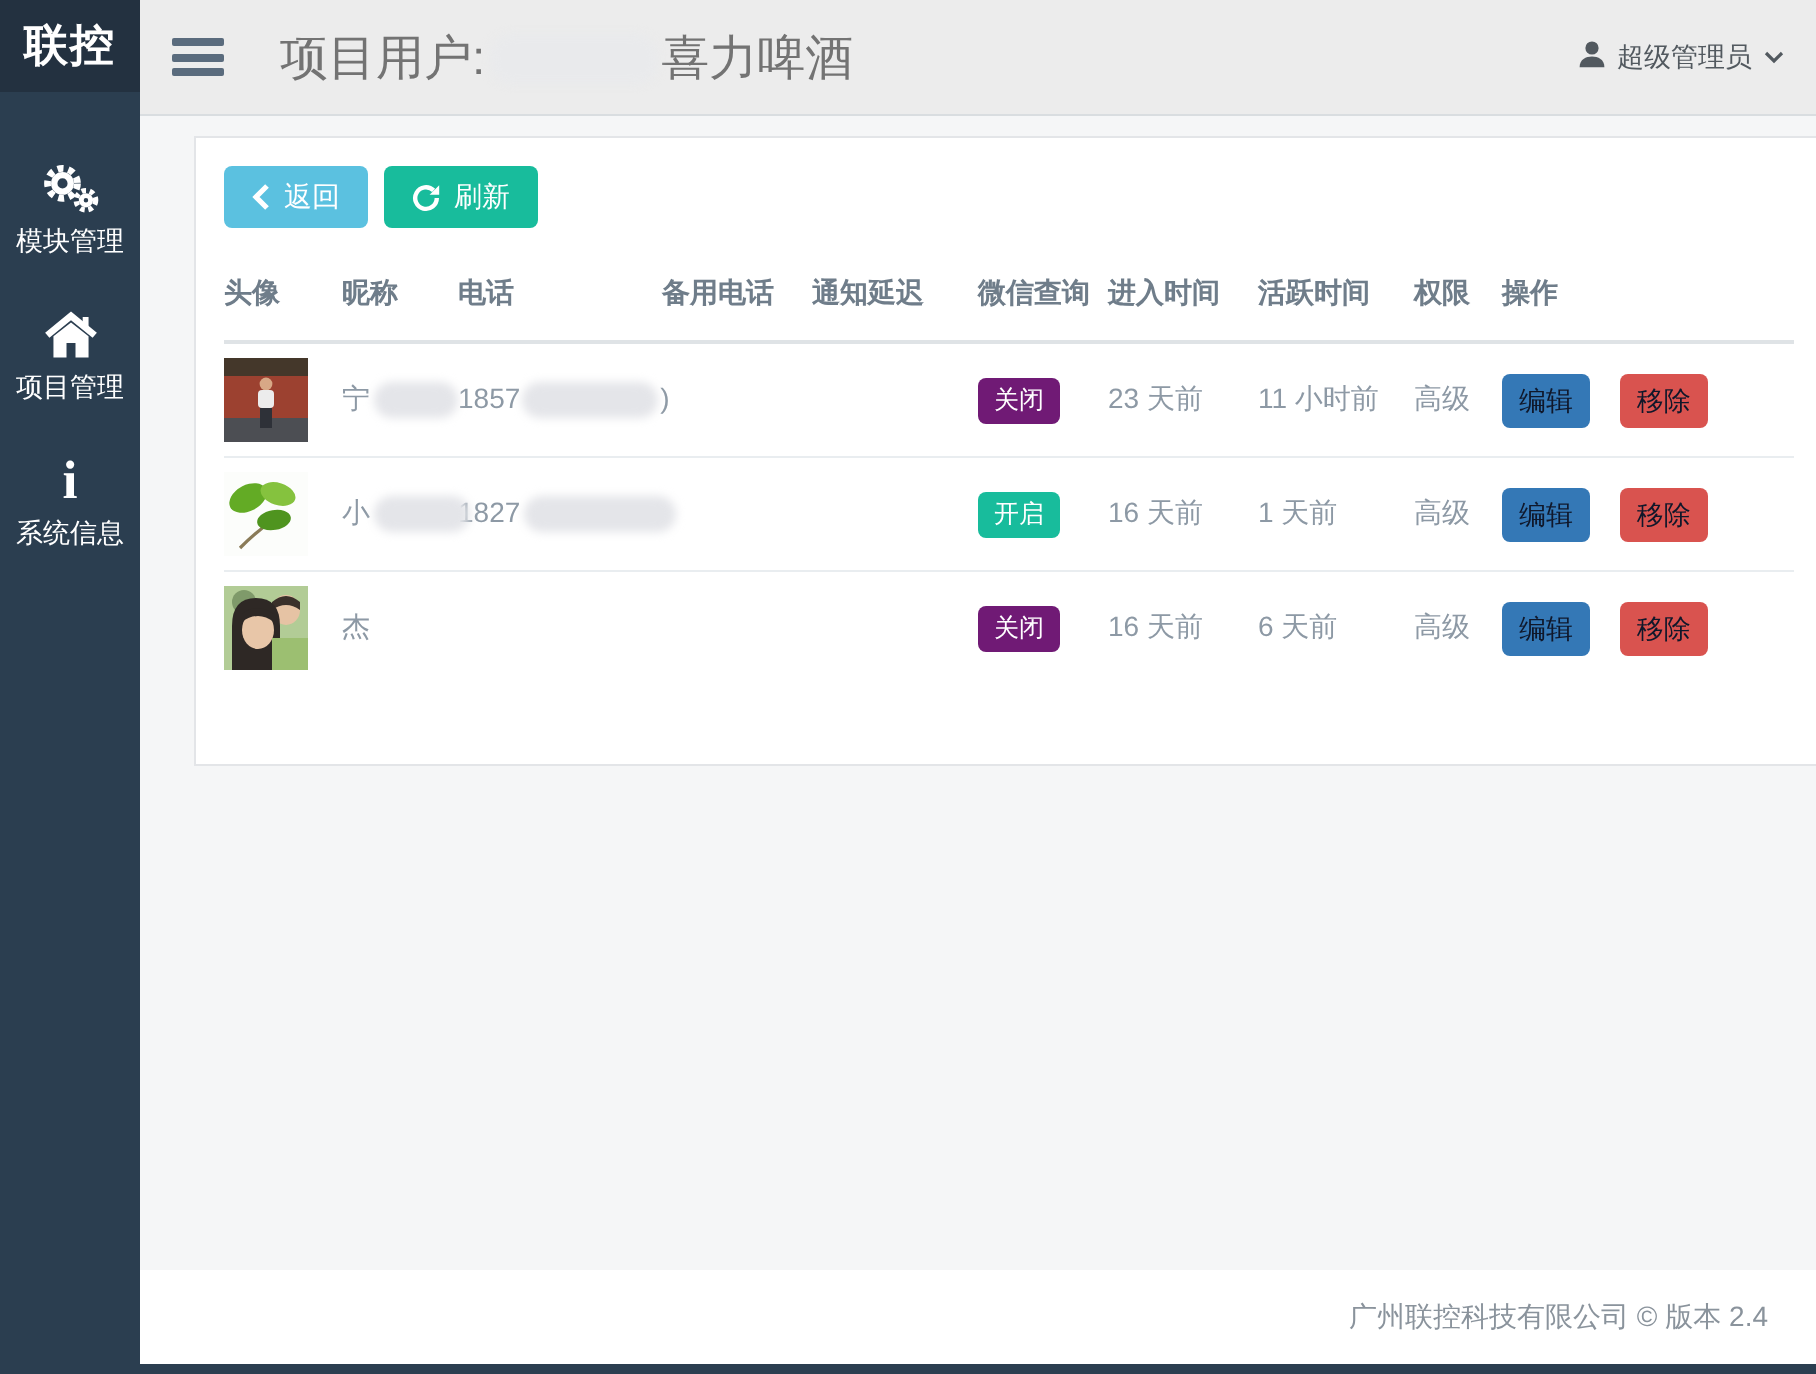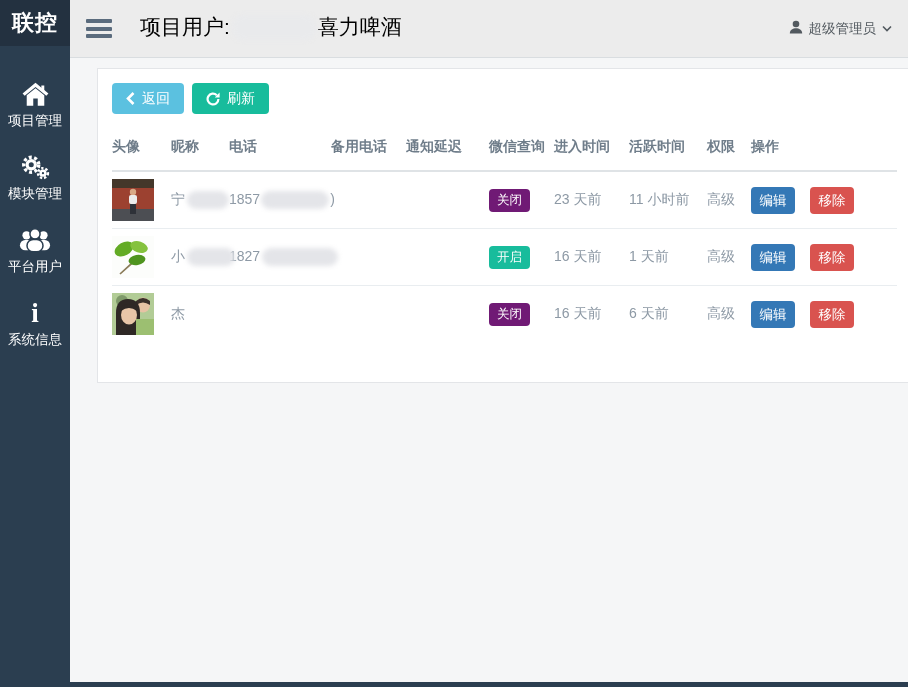--- a/index.html
+++ b/index.html
@@ -15,21 +15,21 @@
   .menu-item { height:73px; display:flex; flex-direction:column; align-items:center; color:#fff; cursor:pointer; }
   .menu-icon { height:30px; display:flex; align-items:center; justify-content:center; margin-bottom:3px; }
   .menu-label { font-size:13.5px; white-space:nowrap; }
   .info-i { font-family:"Liberation Serif", serif; font-weight:bold; font-size:27px; line-height:1; color:#fff; }
 
   
   .header { position:absolute; left:70px; top:0; width:838px; height:58px; background:#ececec;
             border-bottom:1px solid #d9dde0; z-index:2; }
   .hamburger { position:absolute; left:16px; top:19px; width:26px; cursor:pointer; }
   .hamburger .bar { height:4px; background:#5a6b7d; margin-bottom:3.5px; border-radius:1px; }
-  .page-title { position:absolute; left:70px; top:13px; font-size:21px; color:#000000;
+  .page-title { position:absolute; left:70px; top:13px; font-size:24px; color:#737373;
                 display:flex; align-items:center; white-space:nowrap; }
   .redact { display:inline-block; background:#e4e5e9; filter:blur(2.5px); border-radius:11px; vertical-align:middle; }
   .redact.title-blob { width:84px; height:25px; margin:0 2px; background:#e9eaec; }
   .redact.r-nick1 { width:42px; height:18px; margin-left:2px; }
   .redact.r-nick2 { width:48px; height:18px; margin-left:2px; }
   .redact.r-phone1 { width:68px; height:18px; margin:0 1px; }
   .redact.r-phone2 { width:76px; height:18px; margin-left:2px; }
   .user-menu { position:absolute; right:16px; top:20px; display:flex; align-items:flex-start; gap:6px;
                font-size:13.5px; color:#52595f; cursor:pointer; }
 
@@ -50,75 +50,62 @@
   td { font-size:14px; color:#8d99a5; padding:7px 0; vertical-align:middle; white-space:nowrap; }
   tbody tr + tr td { border-top:1px solid #e9edf0; }
   .avatar { width:42px; height:42px; display:block; }
 
   .badge { display:inline-block; min-width:38px; padding:3px 8px; border-radius:4px;
            color:#fff; font-size:12.5px; text-align:center; cursor:pointer; }
   .badge-on { background:#18bc9c;text-align:right; }
   .badge-off { background:#701a75; }
 
   .act-btn { display:inline-block; width:44px; height:27px; line-height:27px; text-align:center;
-             border-radius:4px; color:#ffffff; font-size:13.5px; margin-right:11px; cursor:pointer; }
+             border-radius:4px; color:#0f172a; font-size:13.5px; margin-right:11px; cursor:pointer; }
   .act-edit { background:#3478b6; }
   .act-remove { background:#d9534f; }
 
   
   .footer { position:absolute; left:70px; top:635px; width:838px; height:47px; background:#fff;
             display:flex; align-items:center; justify-content:flex-end; padding-right:24px;
             font-size:14px; color:#8a939c; }
   .bottom-bar { position:absolute; left:0; top:682px; width:908px; height:5px; background:#2b3e50; }
 </style>
 </head>
 <body>
 
 <div id="app">
 
   <div class="sidebar">
     <div class="logo">联控</div>
     <div class="menu">
 
       <div class="menu-item">
         <span class="menu-icon">
-          <svg width="27" height="25" viewBox="0 0 24 22">
-            <rect x="17.2" y="3" width="2.6" height="5" fill="#fff"></rect>
-            <path d="M12 0.5 L23.5 10 L21.6 12.2 L12 4.4 L2.4 12.2 L0.5 10 Z" fill="#fff"></path>
-            <path d="M4.2 11.6 L12 5.4 L19.8 11.6 V21 H14 V14.6 H10 V21 H4.2 Z" fill="#fff"></path>
-          </svg>
-        </span>
-        <span class="menu-label">项目管理</span>
-      </div>
-
-      <div class="menu-item">
-        <span class="menu-icon">
           <svg width="30" height="27" viewBox="0 0 32 28">
             <circle cx="12" cy="11" r="8" fill="none" stroke="#fff" stroke-width="3.6" stroke-dasharray="3.2 2.6"></circle>
             <circle cx="12" cy="11" r="4.4" fill="none" stroke="#fff" stroke-width="3.4"></circle>
             <circle cx="24.5" cy="20" r="5.2" fill="none" stroke="#fff" stroke-width="2.8" stroke-dasharray="2.4 2"></circle>
             <circle cx="24.5" cy="20" r="2.5" fill="none" stroke="#fff" stroke-width="2.6"></circle>
           </svg>
         </span>
         <span class="menu-label">模块管理</span>
       </div>
 
       <div class="menu-item">
         <span class="menu-icon">
-          <svg width="32" height="26" viewBox="0 0 34 26">
-            <circle cx="8" cy="8" r="4.4" fill="#fff"></circle>
-            <rect x="1" y="13" width="14" height="11" rx="5.5" fill="#fff"></rect>
-            <circle cx="26" cy="8" r="4.4" fill="#fff"></circle>
-            <rect x="19" y="13" width="14" height="11" rx="5.5" fill="#fff"></rect>
-            <circle cx="17" cy="6.5" r="5.4" fill="#fff" stroke="#2b3e50" stroke-width="1.6"></circle>
-            <rect x="8.5" y="12.5" width="17" height="13" rx="6.5" fill="#fff" stroke="#2b3e50" stroke-width="1.6"></rect>
+          <svg width="27" height="25" viewBox="0 0 24 22">
+            <rect x="17.2" y="3" width="2.6" height="5" fill="#fff"></rect>
+            <path d="M12 0.5 L23.5 10 L21.6 12.2 L12 4.4 L2.4 12.2 L0.5 10 Z" fill="#fff"></path>
+            <path d="M4.2 11.6 L12 5.4 L19.8 11.6 V21 H14 V14.6 H10 V21 H4.2 Z" fill="#fff"></path>
           </svg>
         </span>
-        <span class="menu-label">平台用户</span>
-      </div>
+        <span class="menu-label">项目管理</span>
+      </div>
+
 
 
       <div class="menu-item">
         <span class="menu-icon">
             <span class="info-i">i</span>
           </span>
         <span class="menu-label">系统信息</span>
       </div>
 
     </div>
@@ -273,15 +260,18 @@
               <span class="act-btn act-edit">编辑</span>
               <span class="act-btn act-remove">移除</span>
             </td>
           </tr>
 
         </tbody>
       </table>
     </div>
   </div>
 
+  <div class="footer">
+    <span>广州联控科技有限公司 © 版本 2.4</span>
+  </div>
   <div class="bottom-bar"></div>
 
 </div>
 
 </body></html>

